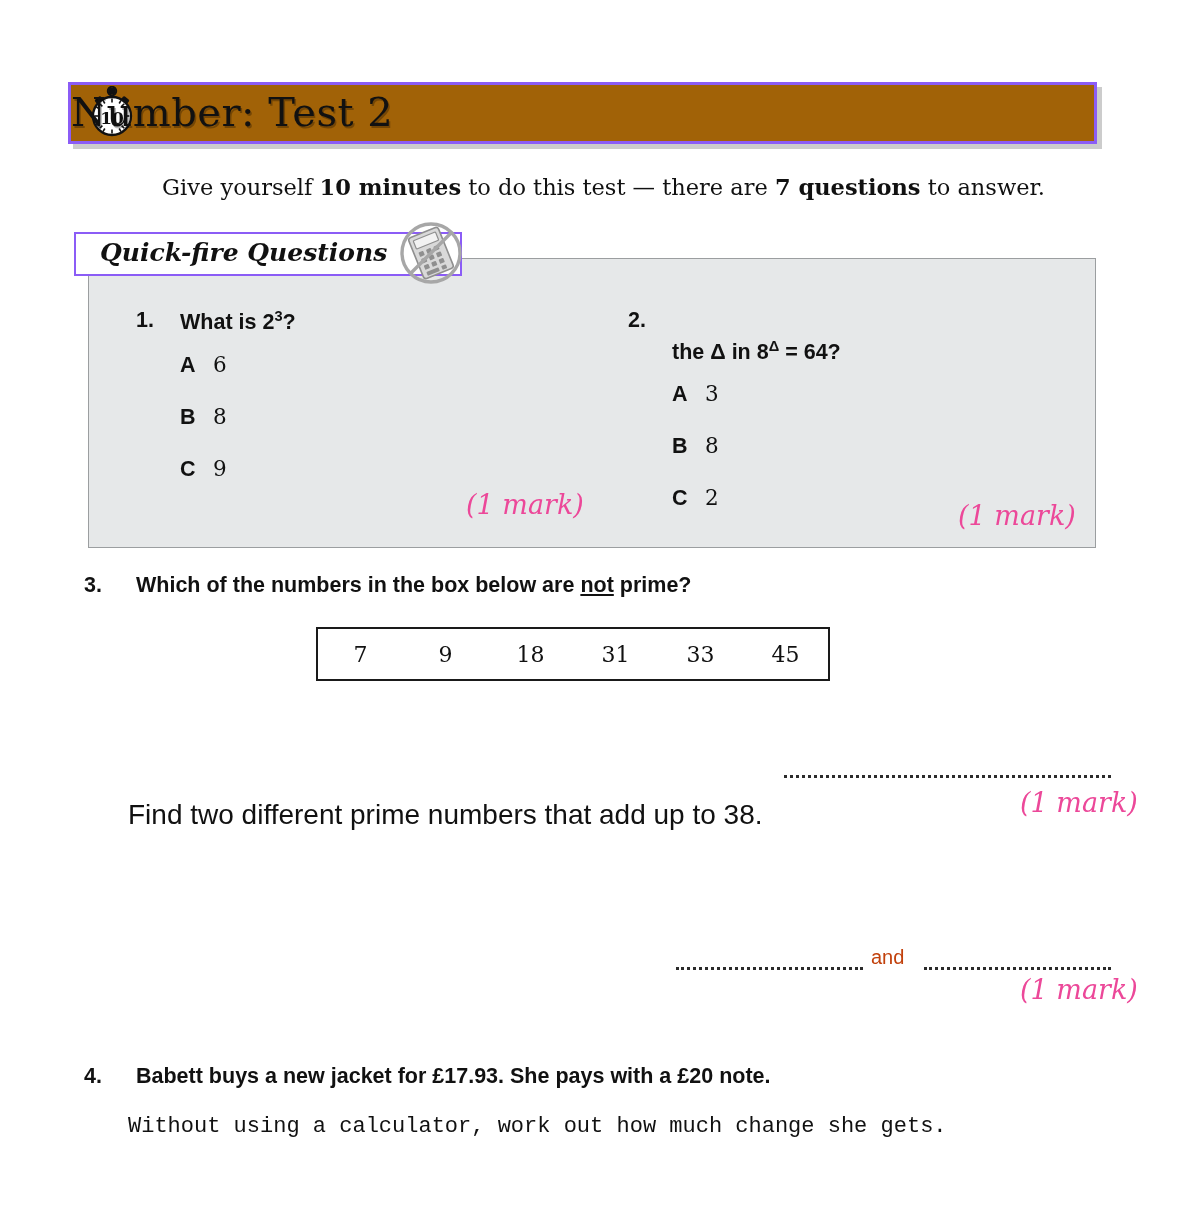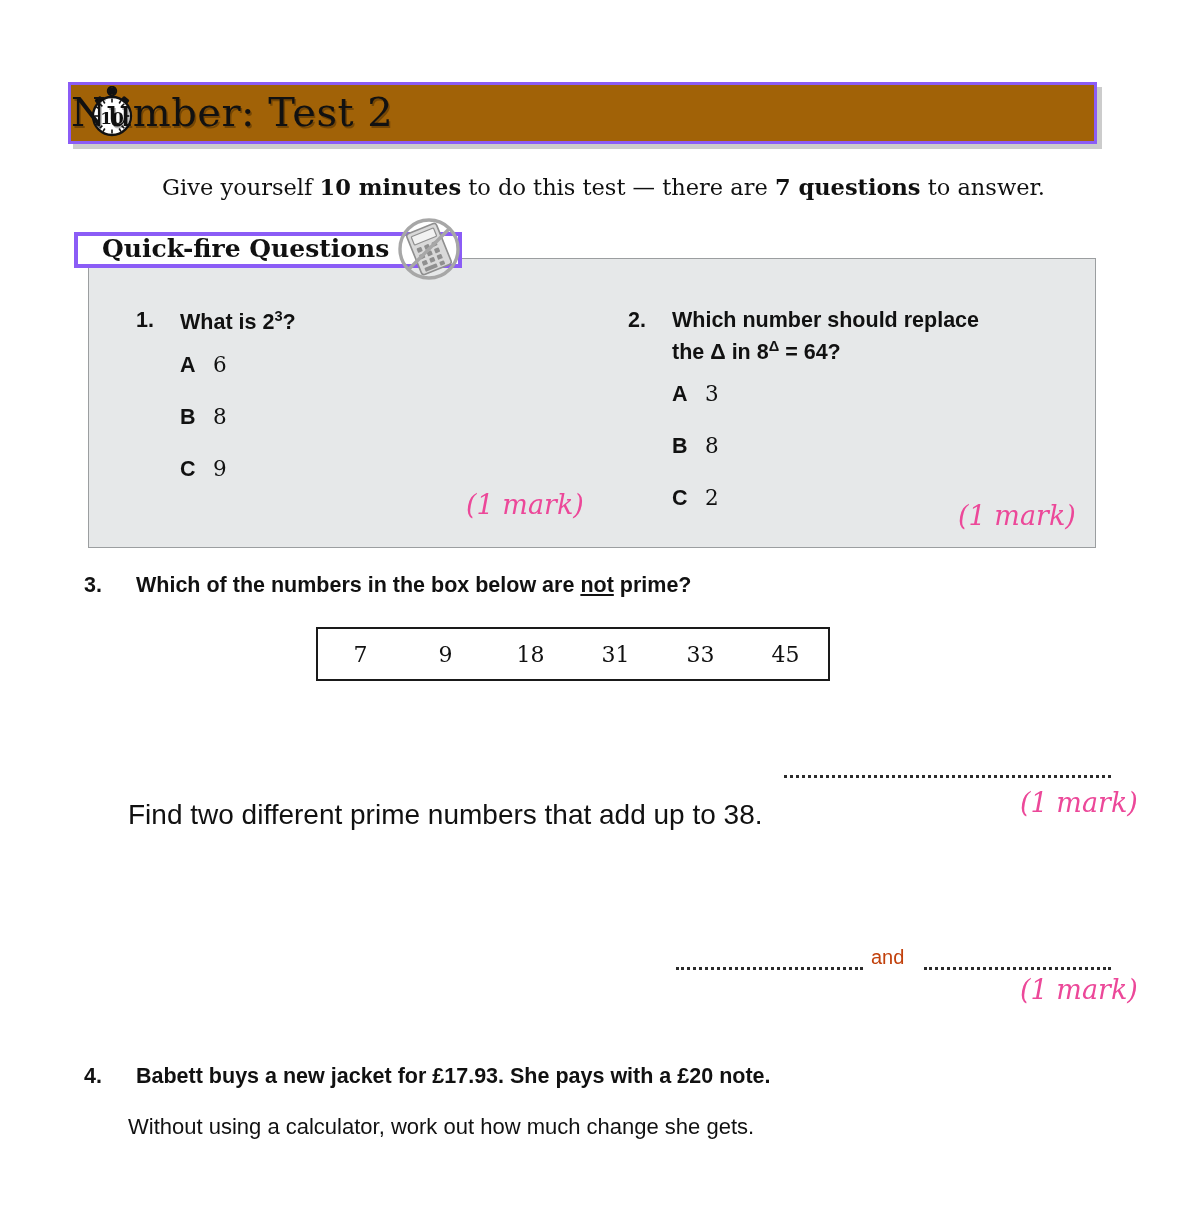--- a/index.html
+++ b/index.html
@@ -75,25 +75,26 @@
     height: 290px;
     background: #e6e8e9;
     border: 1px solid #9b9ea0;
     box-sizing: border-box;
   }
   #quickfire-tab {
     position: absolute;
     left: 74px;
     top: 232px;
     width: 388px;
-    height: 36px;
+    height: 44px;
     background: #ffffff;
-    border: 4px solid #8b5cf6;
+    border: 2px solid #8b5cf6;
     box-sizing: border-box;
     z-index: 5;
+    font-style: italic;
   }
   #quickfire-tab-label {
     position: absolute;
     left: 24px;
     top: 50%;
     transform: translateY(-54%);
     font-family: "DejaVu Serif", "Liberation Serif", serif;
     font-weight: bold;
     font-size: 25px;
     color: #111111;
@@ -229,20 +230,21 @@
     font-size: 21.5px;
   }
   #q4-head .q-num { min-width: 52px; }
 
   #q4-sub {
     position: absolute;
     left: 128px;
     top: 1114px;
     font-size: 22px;
     color: #111111;
+    font-family: Liberation Mono, monospace;
   }
 </style>
 </head>
 <body>
 
 <div id="title-bar">
 
   <svg id="stopwatch-icon" viewBox="0 0 54 54">
     <rect x="23.5" y="2" width="7" height="6" rx="1.4" fill="#111"></rect>
     <circle cx="27" cy="5" r="4.2" fill="none" stroke="#111" stroke-width="2"></circle>
@@ -324,21 +326,21 @@
       <span class="opt-value">9</span>
     </div>
   </div>
 </div>
 <div id="mark-q1" class="mark">(1 mark)</div>
 
 <div id="mcq-2" class="mcq">
   <div class="q-head">
     <span class="q-num">2.</span>
     <span class="q-stem">
-      <span>Which number should replace</span><br>
+      <br>
       <span>the Δ in 8</span><sup>Δ</sup><span> = 64?</span>
     </span>
   </div>
   <div class="opt-list">
     <div class="opt-row">
       <span class="opt-letter">A</span>
       <span class="opt-value">3</span>
     </div>
     <div class="opt-row">
       <span class="opt-letter">B</span>

